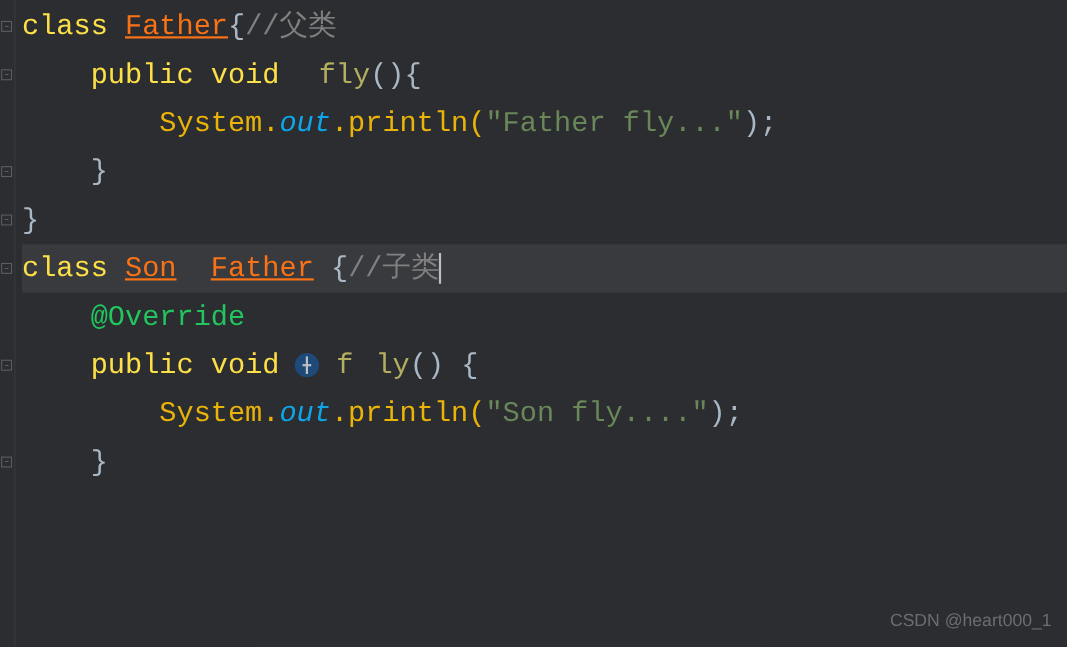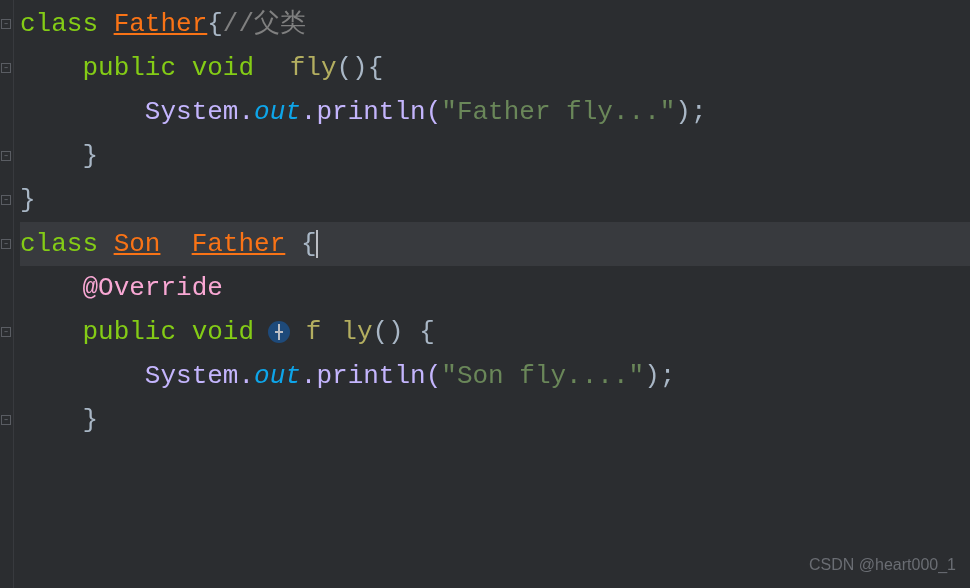--- a/index.html
+++ b/index.html
@@ -60,29 +60,29 @@
     }
     .line {
       height: 44px;
       display: flex;
       align-items: center;
       white-space: pre;
     }
     .line.highlighted {
       background: #383a3e;
     }
-    .kw { color: #84cc16; }
+    .kw { color: #fde047; }
     .type { color: #f97316; text-decoration: underline; }
     .method { color: #b3ae60; margin-left: 20px; }
     .field-italic { color: #0ea5e9; font-style: italic; }
     .string { color: #6a8759; }
     .comment { color: #808080; }
     .punct { color: #a9b7c6; }
-    .annotation { color: #f9a8d4; }
-    .plain { color: #c4b5fd; }
+    .annotation { color: #22c55e; }
+    .plain { color: #eab308; }
     .cursor {
       display: inline-block;
       width: 2px;
       height: 28px;
       background: #bcbec4;
       vertical-align: middle;
       margin-left: -1px;
     }
     .caret-circle {
       display: inline-block;
@@ -146,21 +146,21 @@
     <div class="line"><span class="kw">class</span><span> </span><span class="type">Father</span><span class="punct">{</span><span class="comment">//父类</span></div>
 
     <div class="line"><span>    </span><span class="kw">public</span><span> </span><span class="kw">void</span><span> </span><span class="method">fly</span><span class="punct">(){</span></div>
 
     <div class="line"><span>        </span><span class="plain">System.</span><span class="field-italic">out</span><span class="plain">.println(</span><span class="string">"Father fly..."</span><span class="punct">);</span></div>
 
     <div class="line"><span>    </span><span class="punct">}</span></div>
 
     <div class="line"><span class="punct">}</span></div>
 
-    <div class="line highlighted"><span class="kw">class</span><span> </span><span class="type">Son</span><span> </span><span> </span><span class="type">Father</span><span class="punct"> {</span><span class="cursor"></span></div>
+    <div class="line highlighted"><span class="kw">class</span><span> </span><span class="type">Son</span><span> </span><span> </span><span class="type">Father</span><span class="punct"> {</span><span class="comment">//子类</span><span class="cursor"></span></div>
 
     <div class="line"><span>    </span><span class="annotation">@Override</span><span>   </span></div>
 
     <div class="line"><span>    </span><span class="kw">public</span><span> </span><span class="kw">void</span><span> </span><span class="caret-circle"></span><span class="method">f</span><span class="method">ly</span><span class="punct">() {</span></div>
 
     <div class="line"><span>        </span><span class="plain">System.</span><span class="field-italic">out</span><span class="plain">.println(</span><span class="string">"Son fly...."</span><span class="punct">);</span></div>
 
     <div class="line"><span>    </span><span class="punct">}</span></div>
   </div>
 </div>

